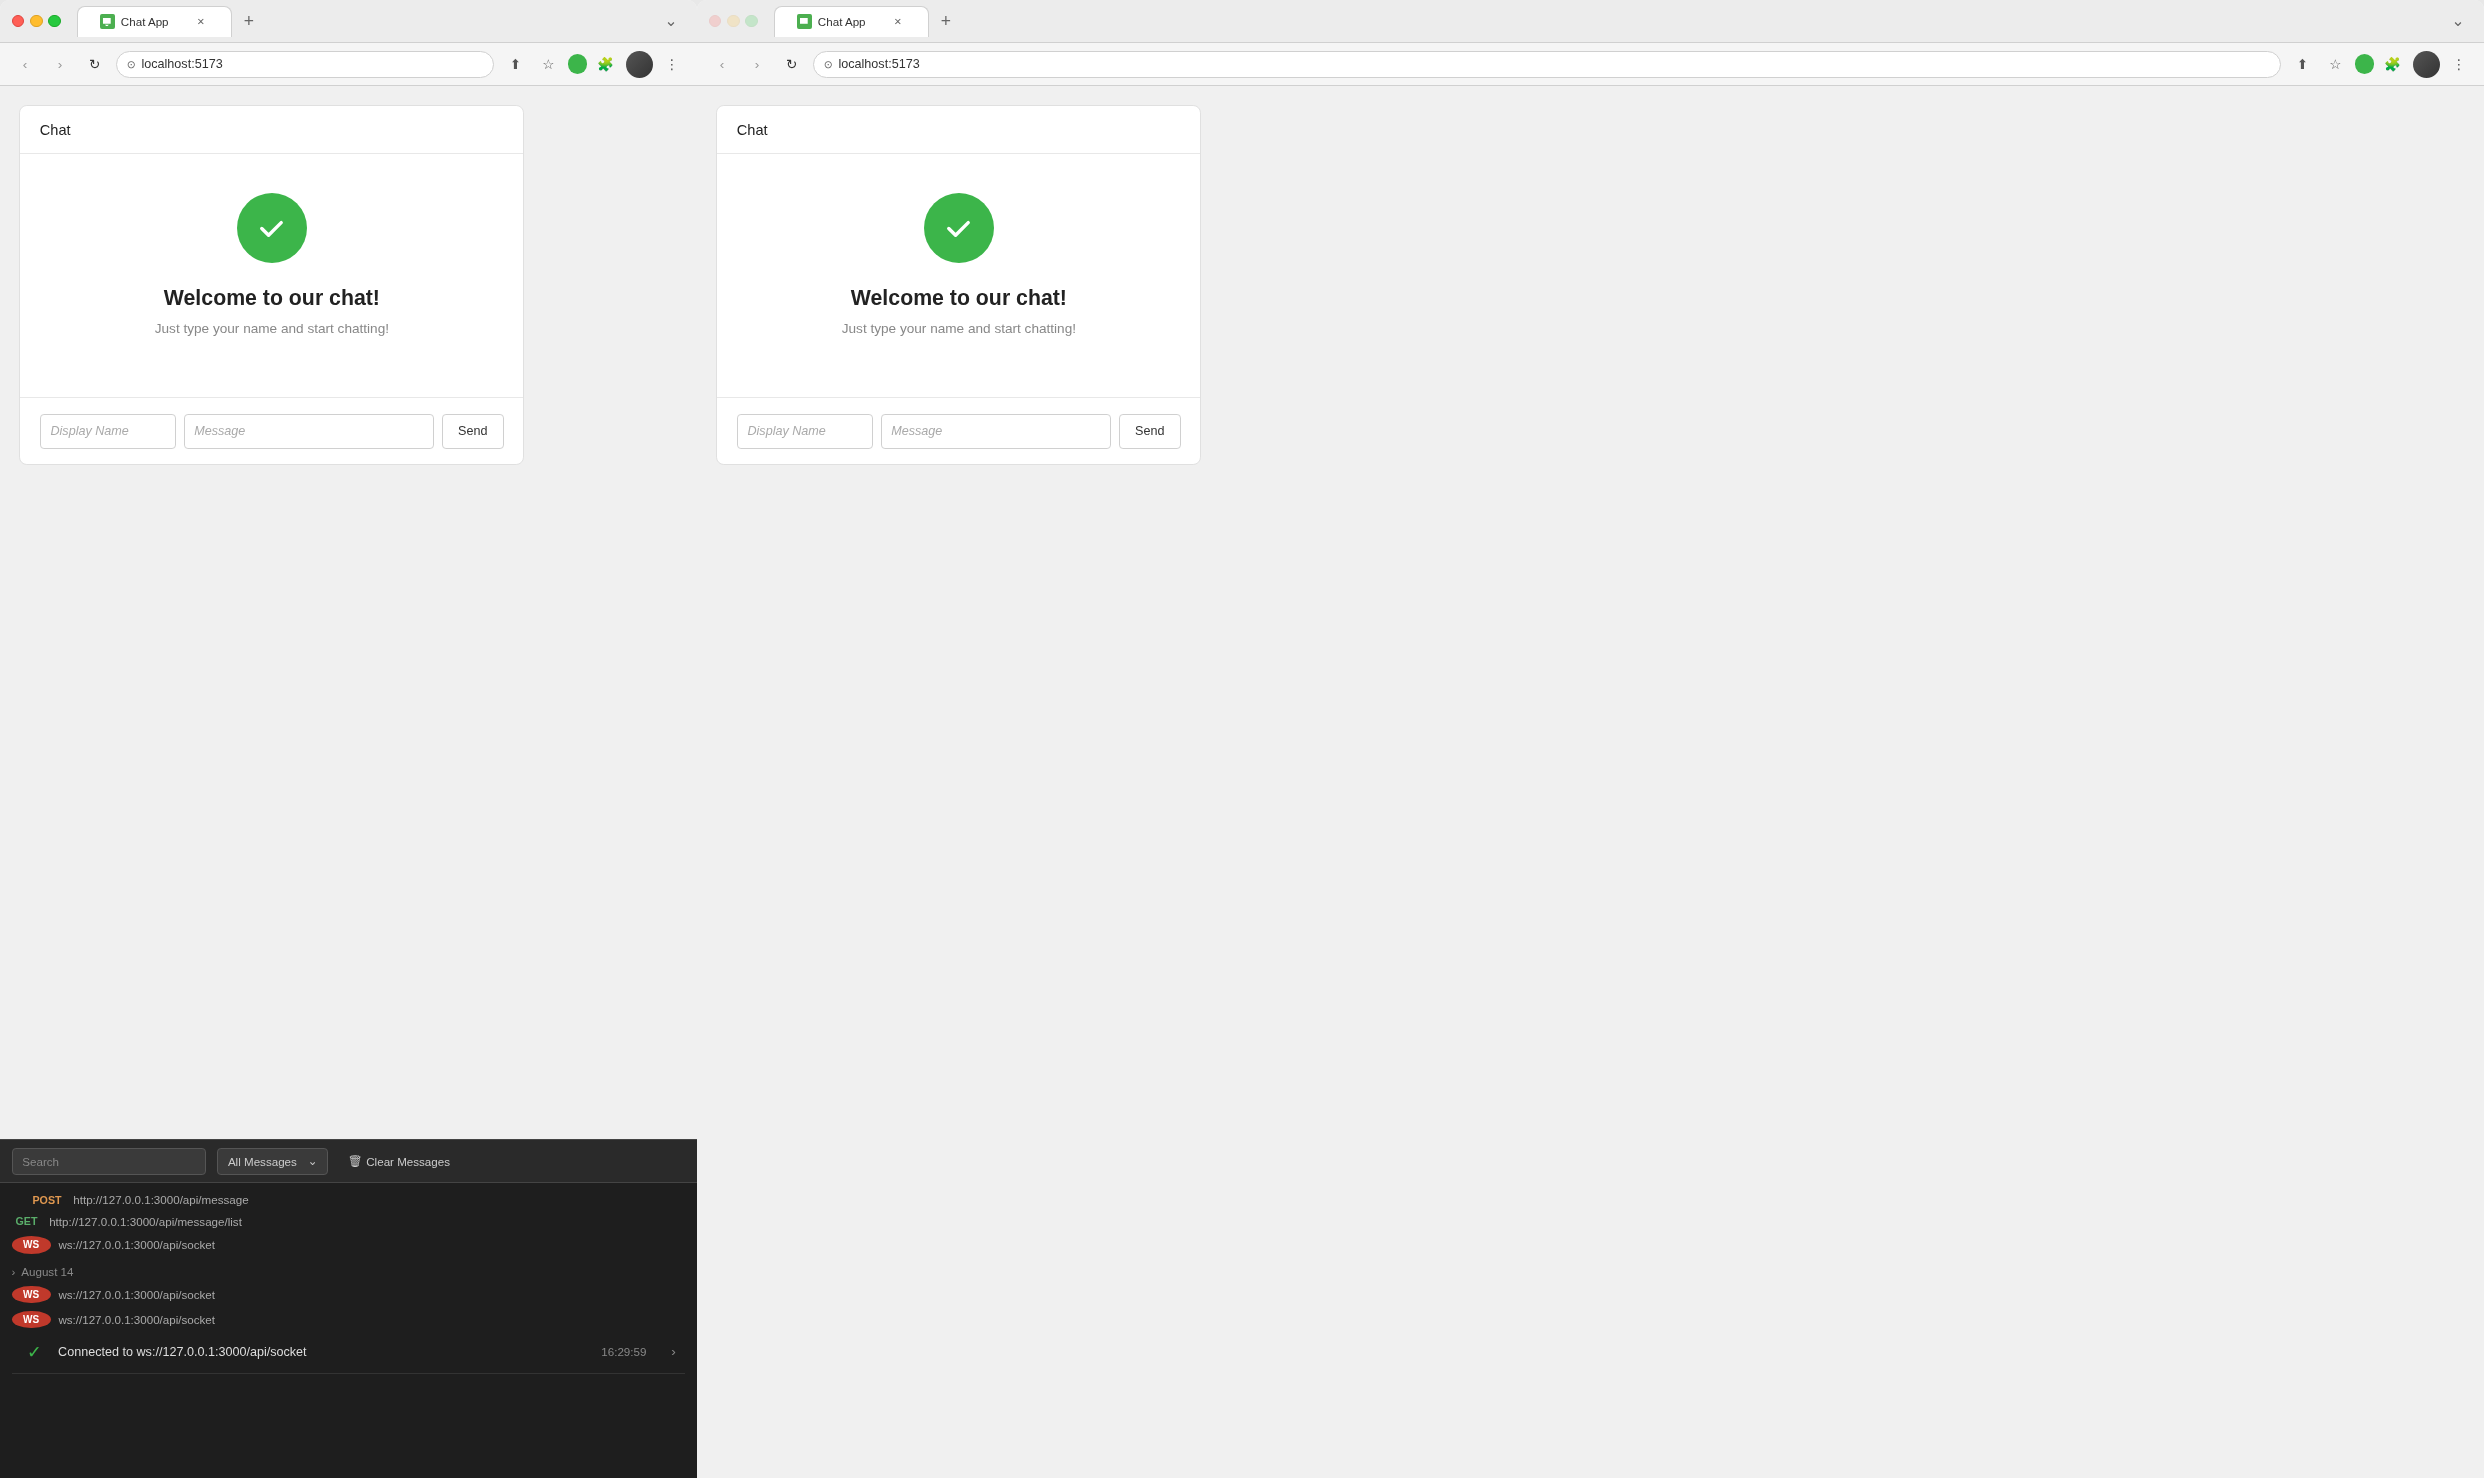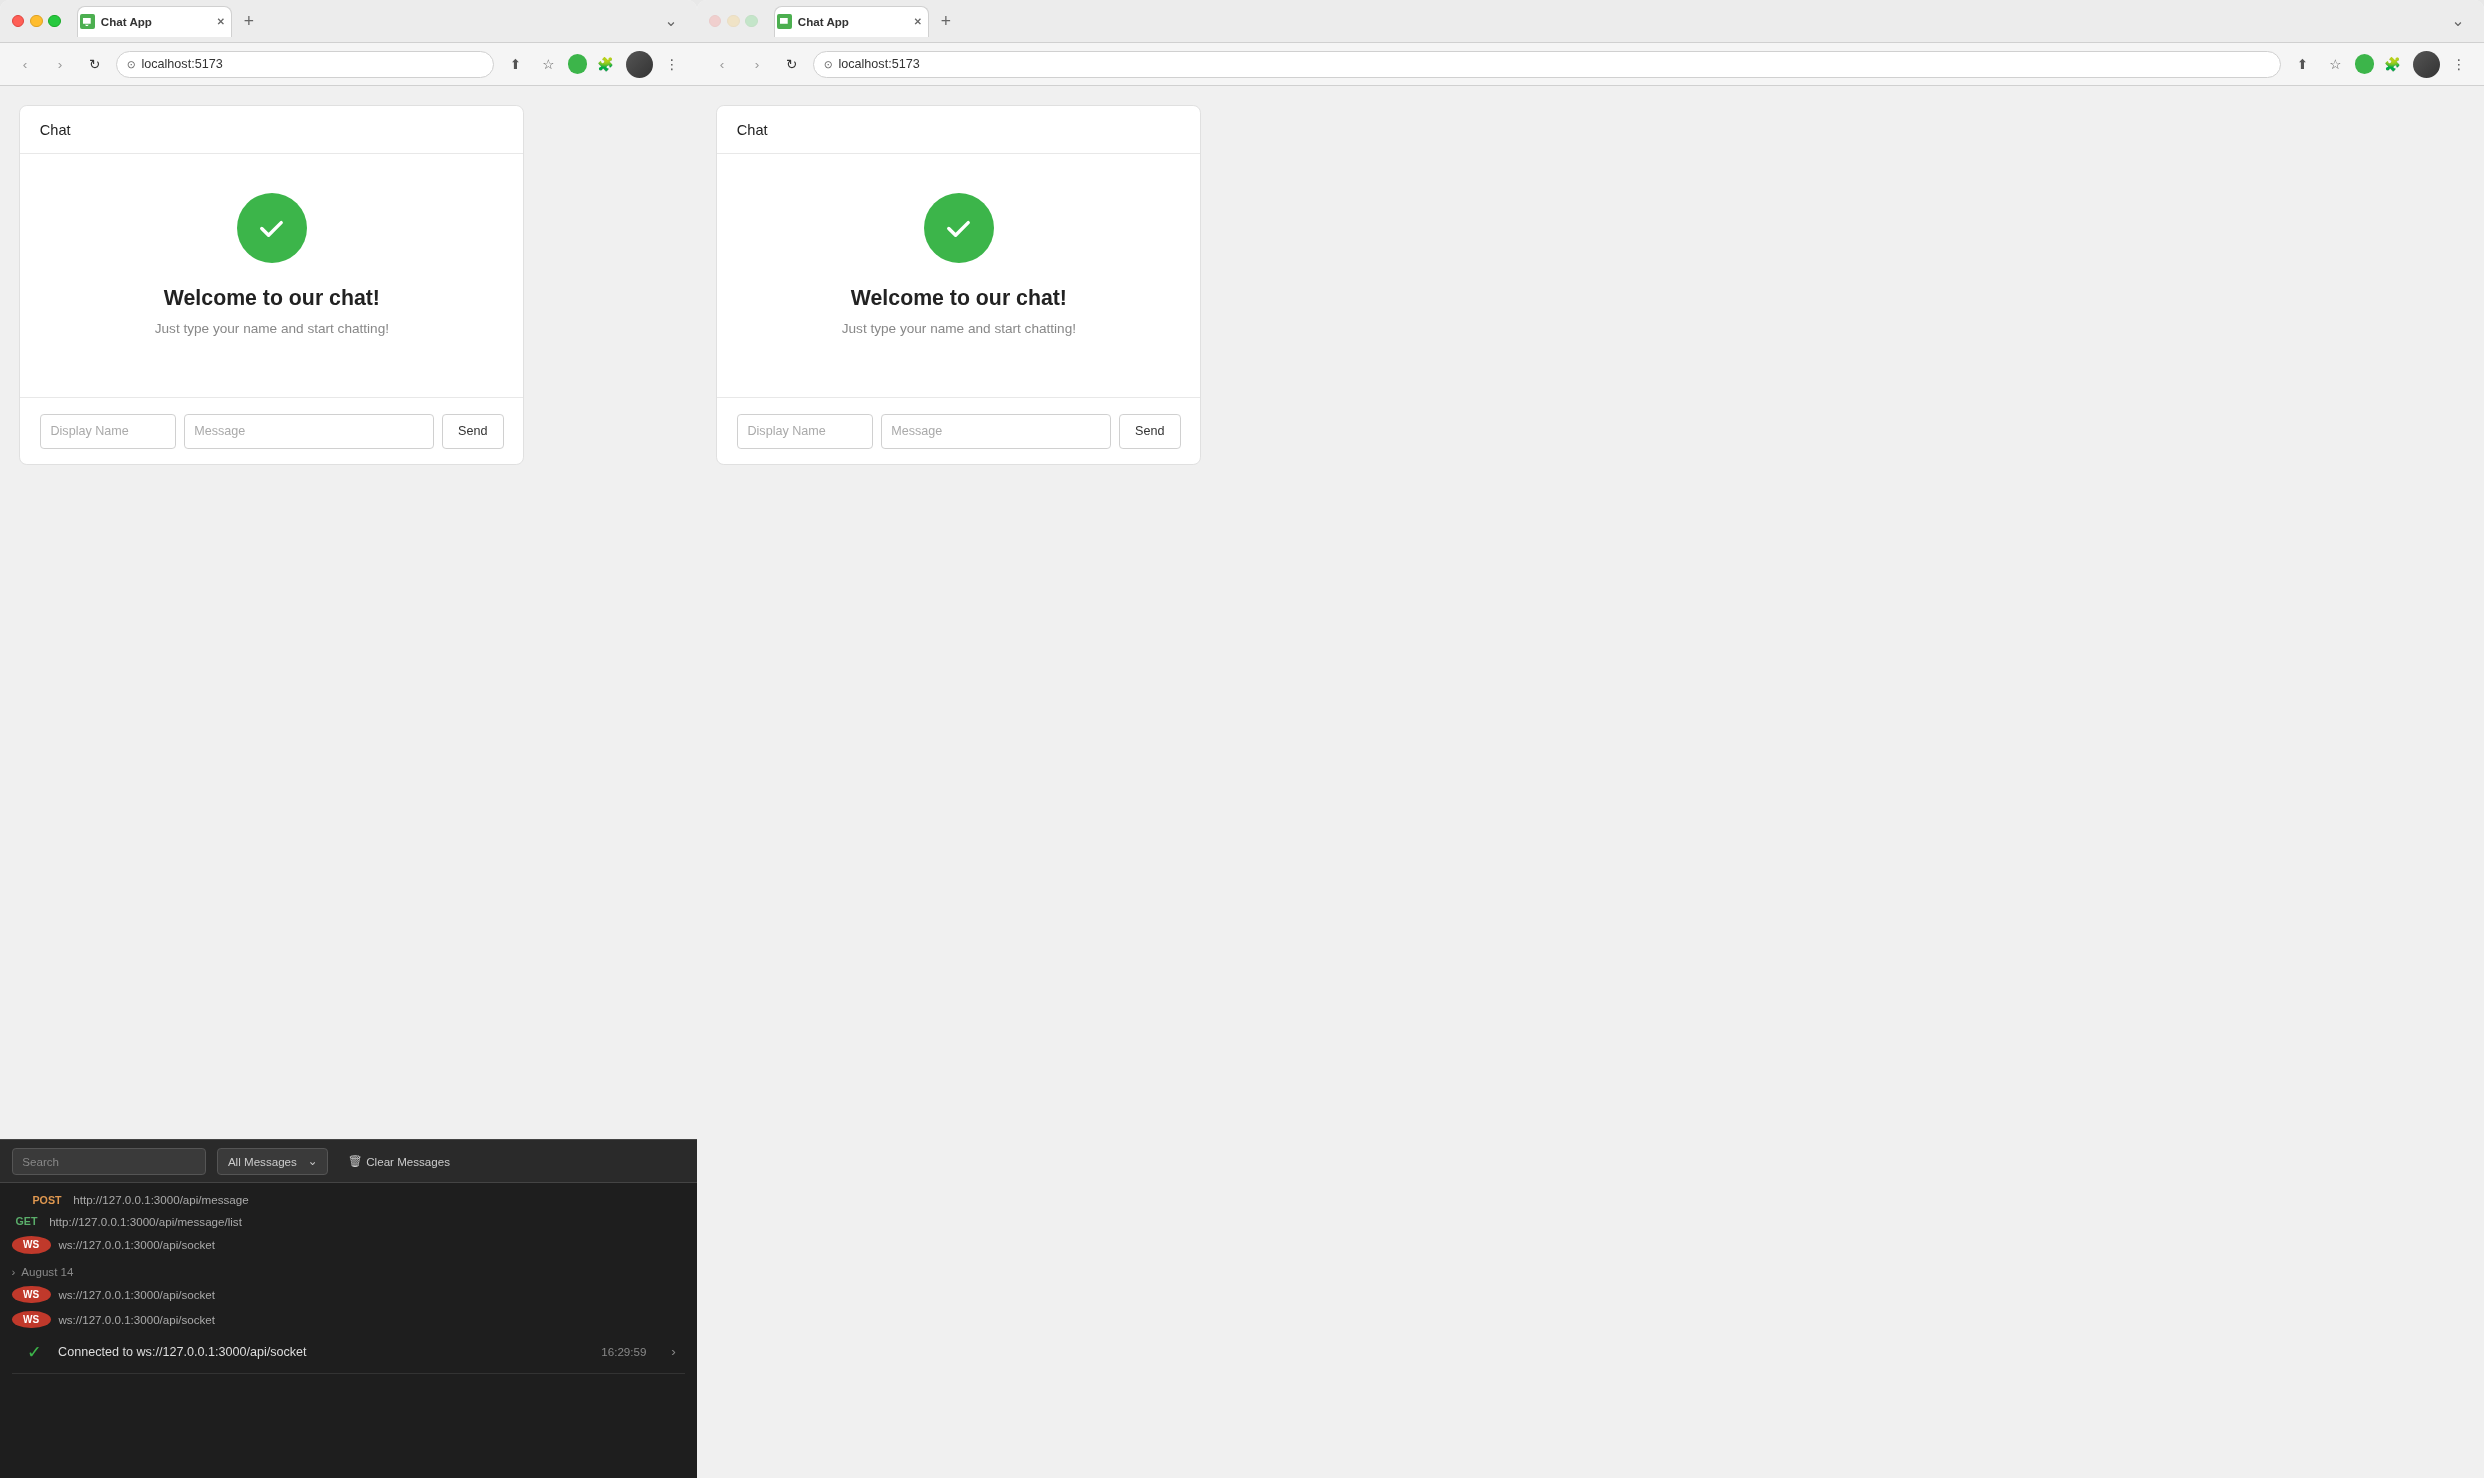--- a/index.html
+++ b/index.html
@@ -64,29 +64,28 @@
       align-items: center;
       flex: 1;
       gap: 3.9px;
       margin-left: 7.8px;
     }
 
     .tab {
       display: flex;
       align-items: center;
       height: 31px;
-      padding: 0 2px;
+      padding: 0 22px;
       background: #ffffff;
       border-radius: 7.8px 7.8px 0 0;
       border: 1px solid #d0d0d0;
       border-bottom: none;
       gap: 5.8px;
       min-width: 155px;
       max-width: 233px;
-      font-weight: bold;
     }
 
     .tab-favicon {
       width: 15.5px;
       height: 15.5px;
       background: #4CAF50;
       border-radius: 1.9px;
       display: flex;
       align-items: center;
       justify-content: center;
@@ -280,20 +279,21 @@
 
     .chat-input {
       height: 35px;
       border: 1px solid #d0d0d0;
       border-radius: 3.9px;
       padding: 0 9.7px;
       font-size: 12.6px;
       color: #333;
       outline: none;
       background: #fff;
+      font-style: italic;
     }
 
     .chat-input::placeholder {
       color: #aaa;
     }
 
     .name-input {
       width: 136px;
     }
 

